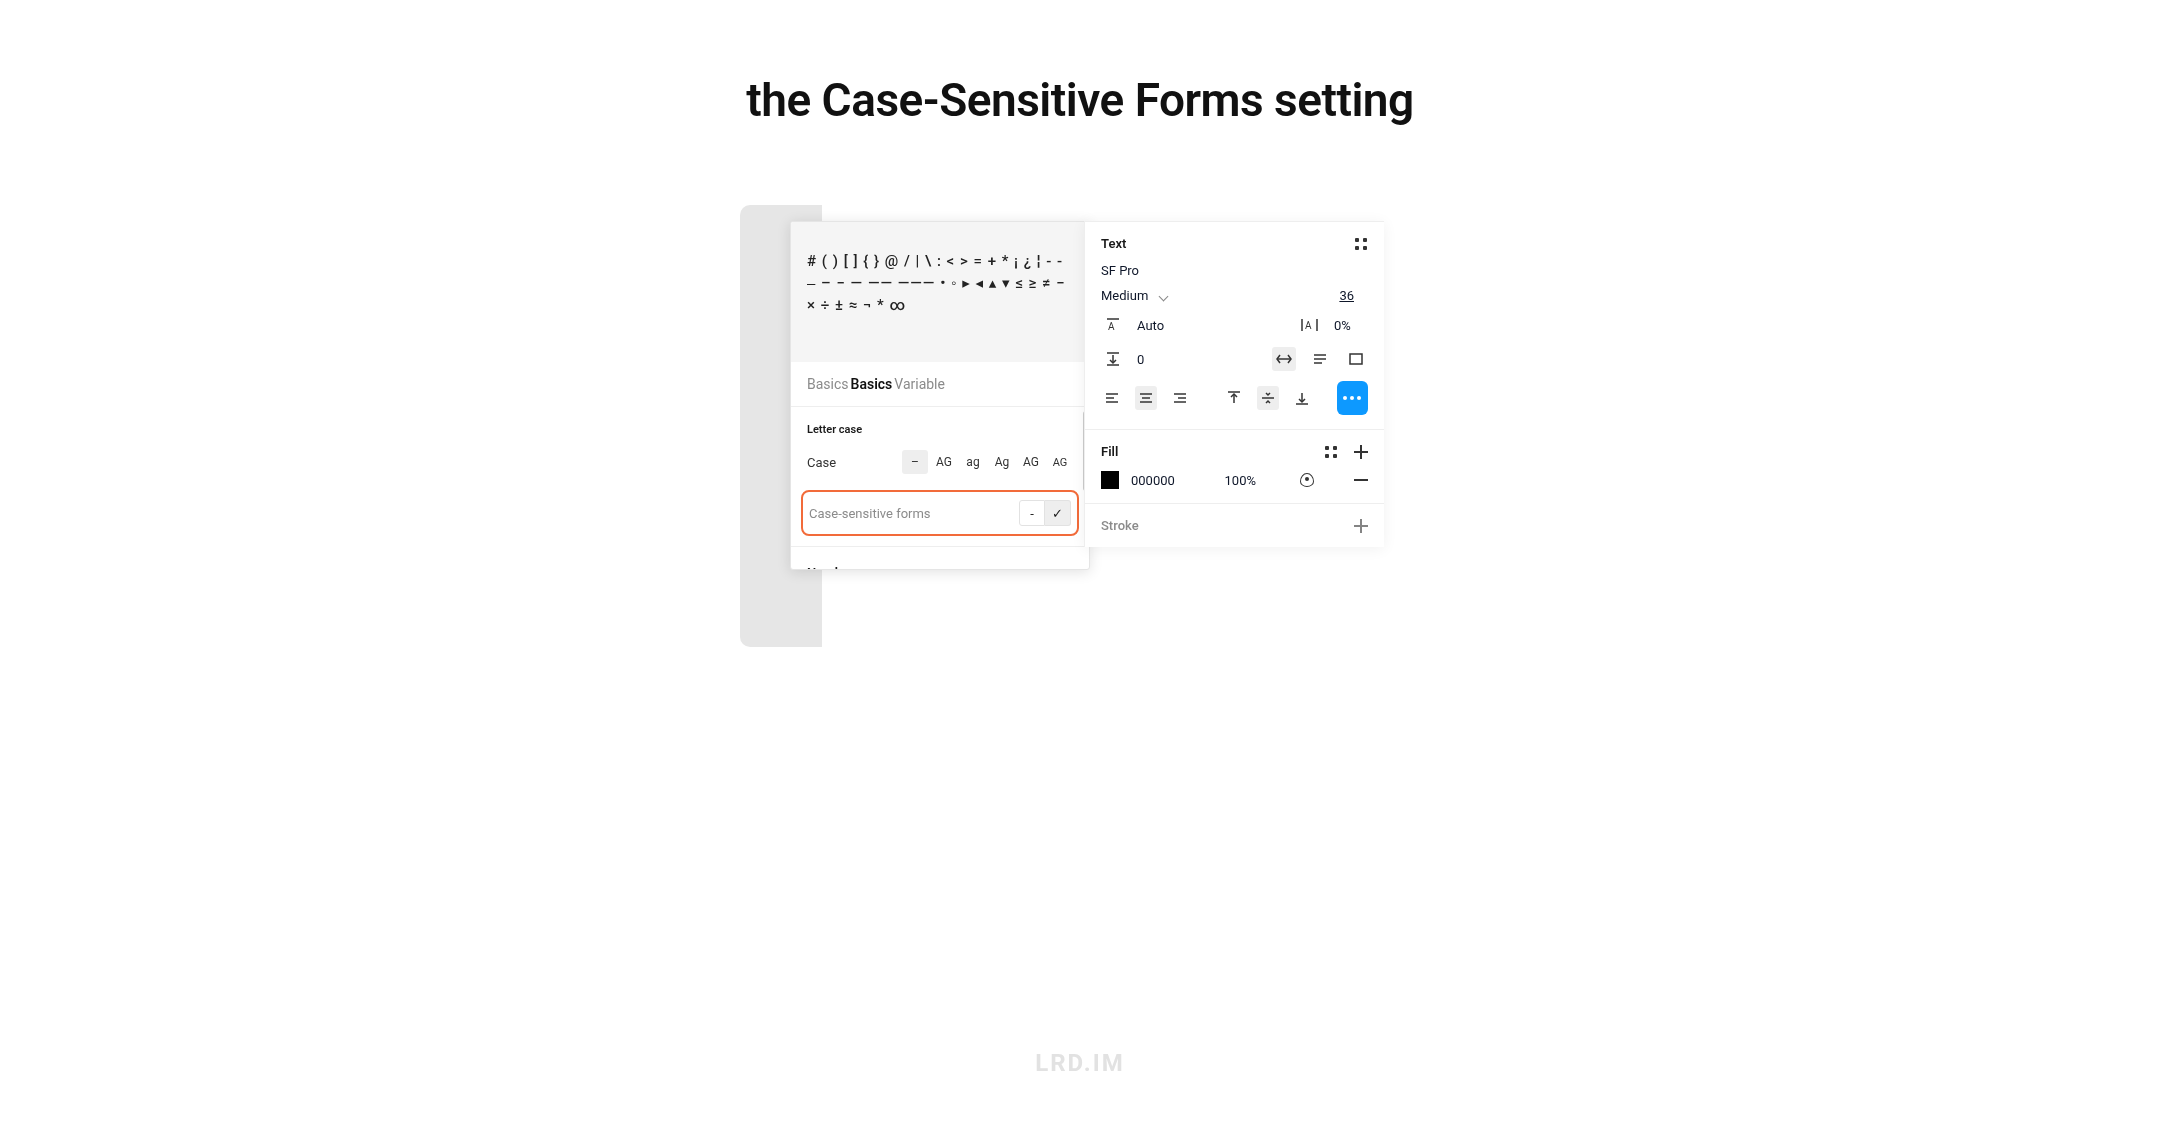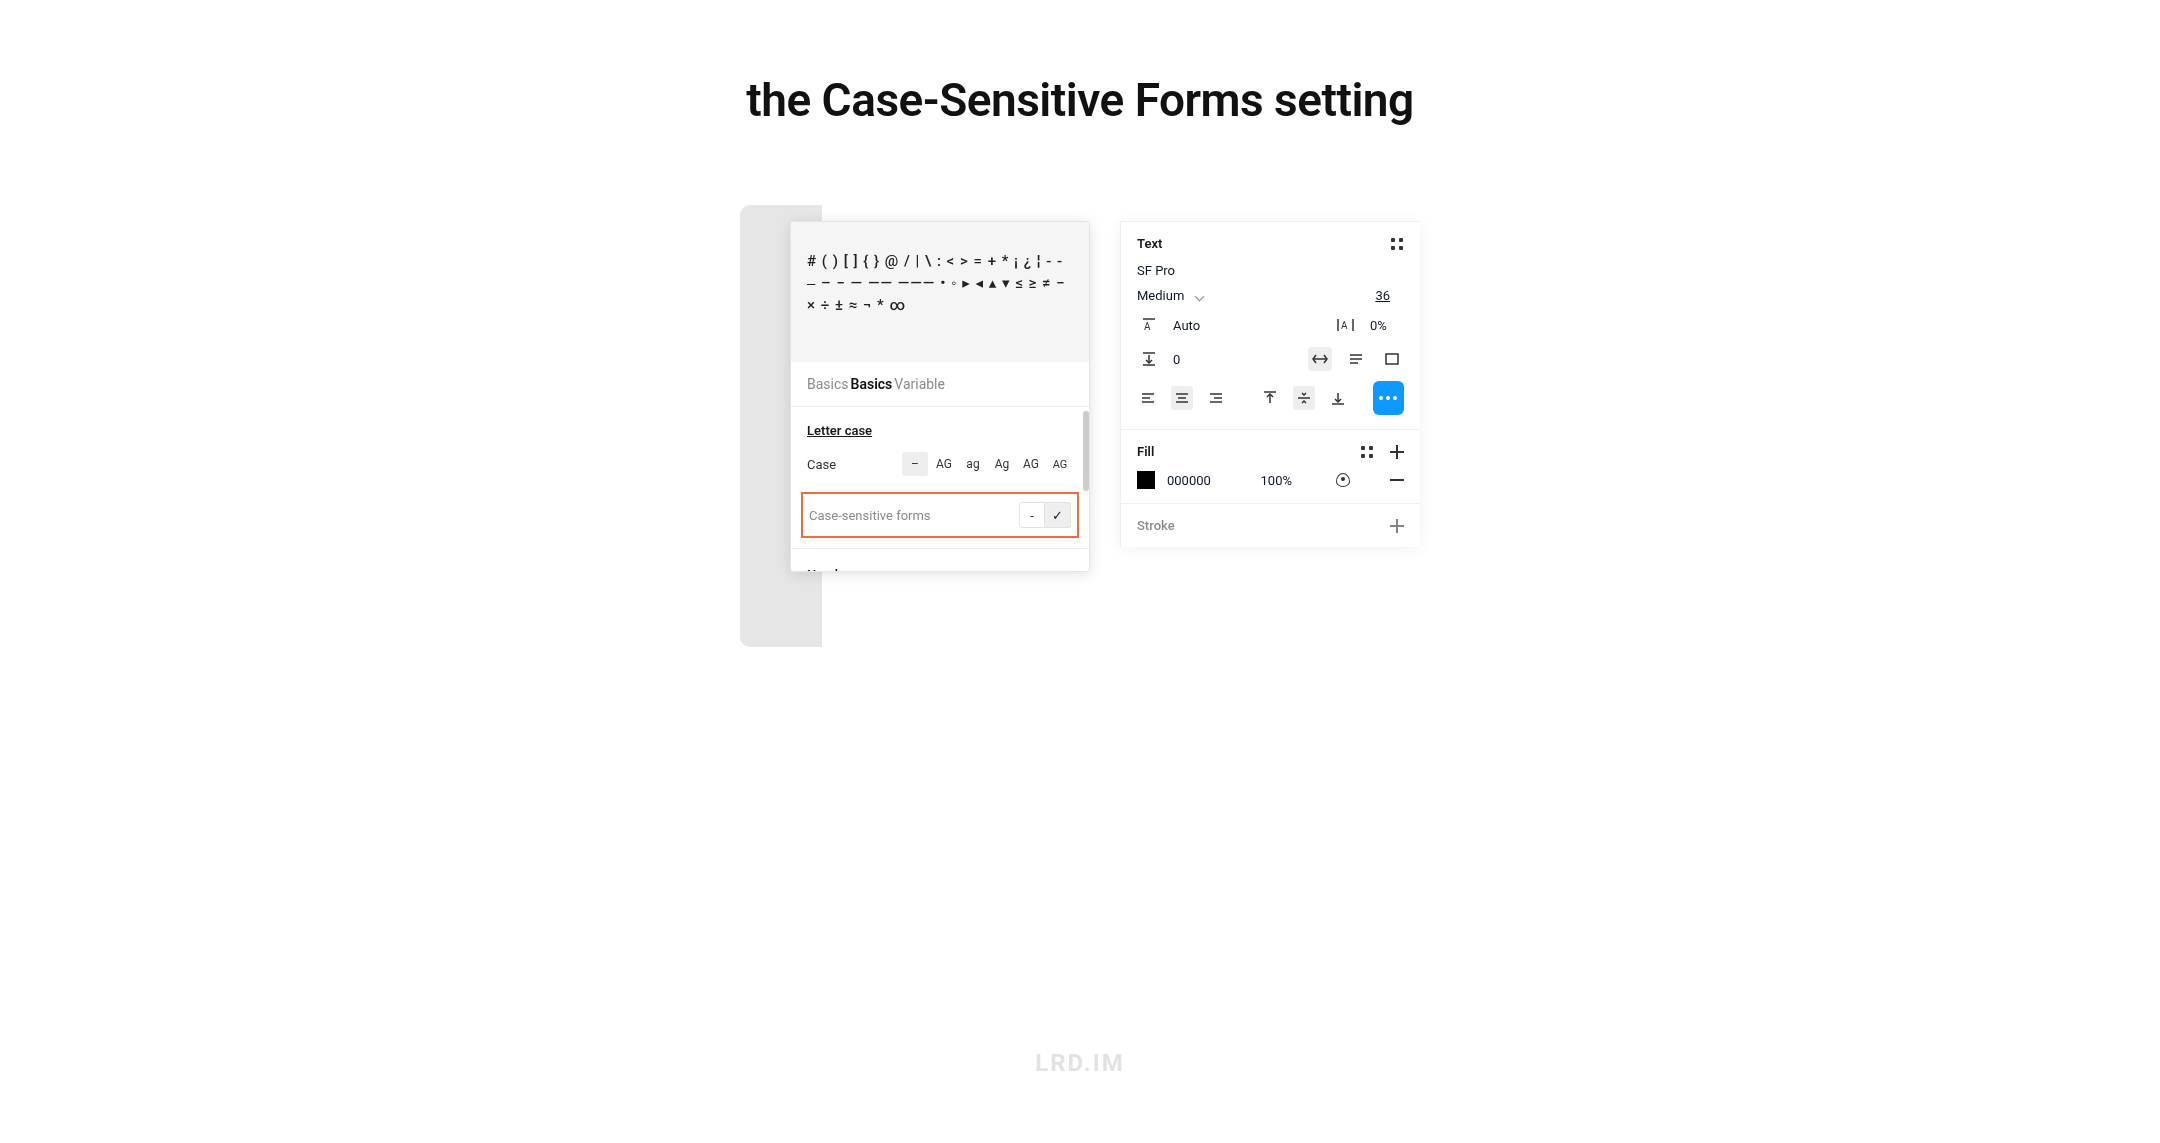--- a/index.html
+++ b/index.html
@@ -85,21 +85,21 @@
   .tabs .tab.active { color:#111; font-weight:600;}
 
   .scroll-body {
     position:relative;
   }
   .scroll-thumb {
     position:absolute; right:0; top:4px; width:6px; height:80px; background:#ccc; border-radius:3px;
   }
 
   .section-title {
-    font-size:13px; font-weight:600; padding:16px 16px 10px 16px;text-decoration:underline;
+    font-size:11px; font-weight:600; padding:16px 16px 10px 16px;
   }
   .row {
     display:flex; align-items:center; justify-content:space-between;
     padding: 4px 16px 12px 16px;
     font-size:13px;
   }
   .row .label { color:#333; }
   .seg {
     display:flex; gap:3px; align-items:center;
   }
@@ -107,39 +107,39 @@
     min-width:26px; height:24px;
     display:flex;align-items:center;justify-content:center;
     font-size:12px; border-radius:3px; padding:0 5px;
     cursor:pointer; color:#333;
   }
   .seg .opt.sel { background:#eee;}
   .divider { height:1px;background:#eee;margin:4px 0;}
 
   .highlight-row {
     margin: 4px 10px 10px 10px; padding: 8px 6px;
-    border:2px solid #f26b3a; border-radius:0;
+    border:2px solid #f26b3a; border-radius:8px;
     display:flex; align-items:center; justify-content:space-between;
   }
   .highlight-row .label { font-size:13px; color:#8b8b8b;}
   .hl-seg { display:flex; }
   .hl-seg .hbtn {
     width:26px;height:26px;border:1px solid #e2e2e2;
     display:flex;align-items:center;justify-content:center;
     font-size:13px;cursor:pointer;background:#fff;
   }
   .hl-seg .hbtn:first-child{border-radius:3px 0 0 3px;}
   .hl-seg .hbtn:last-child{border-radius:0 3px 3px 0;background:#eee;border-left:none;}
 
   .section-cut { font-size:13px; font-weight:600; padding:14px 16px 8px 16px;}
 
   
   .inspector {
     position:absolute;
-    left: 380px;
+    left: 344px;
     top: 16px;
     width: 300px;
     background:#fff;
     border-left:1px solid #eee;
     border-top:1px solid #eee;
     box-shadow: 0 2px 14px rgba(0,0,0,0.06);
     font-size:13px;
   }
   .ipanel { border-bottom:1px solid #eee; padding:14px 16px;}
   .ipanel .phead { display:flex;align-items:center;justify-content:space-between; font-weight:600; margin-bottom:12px;}

